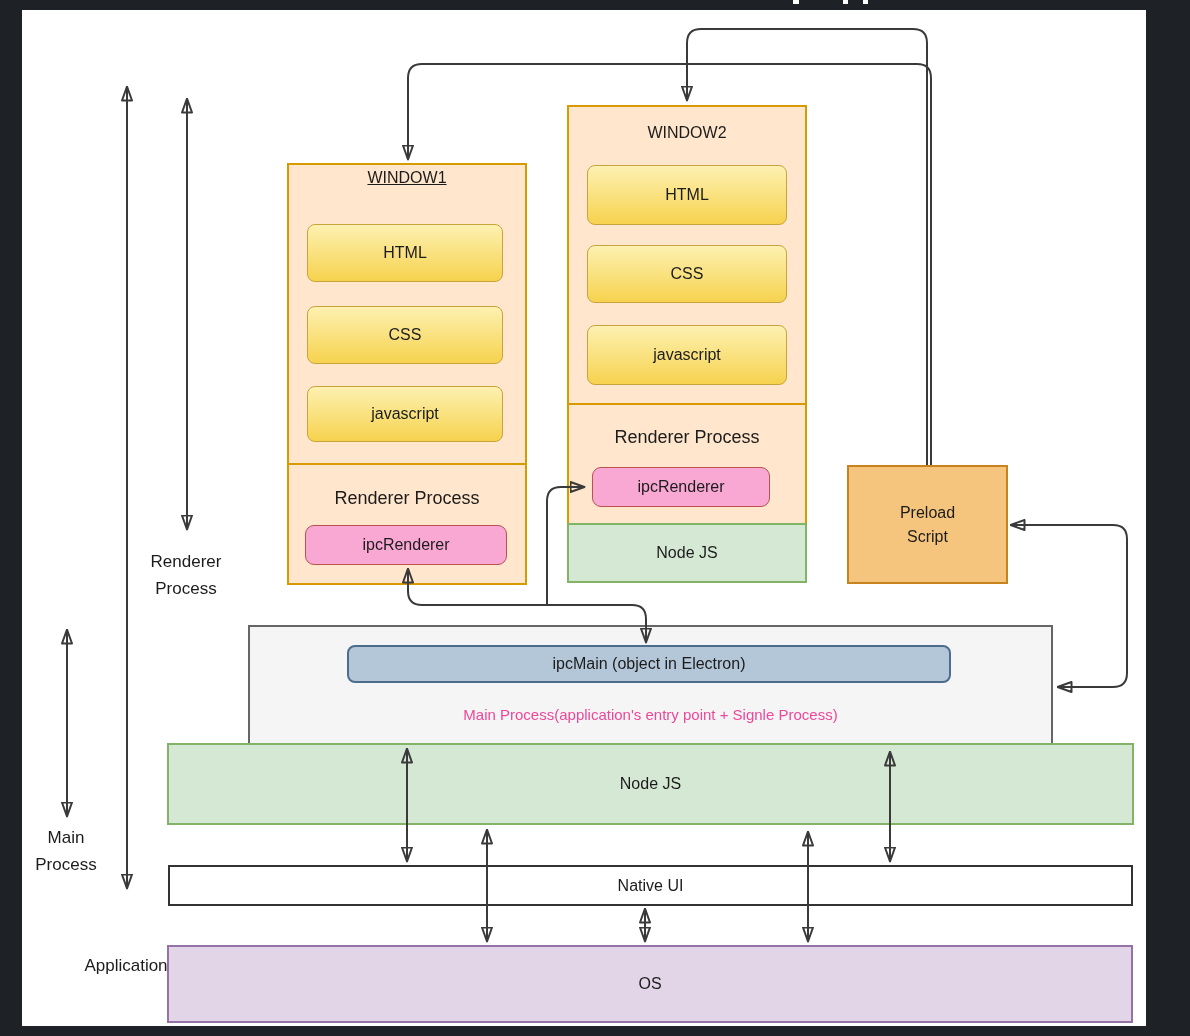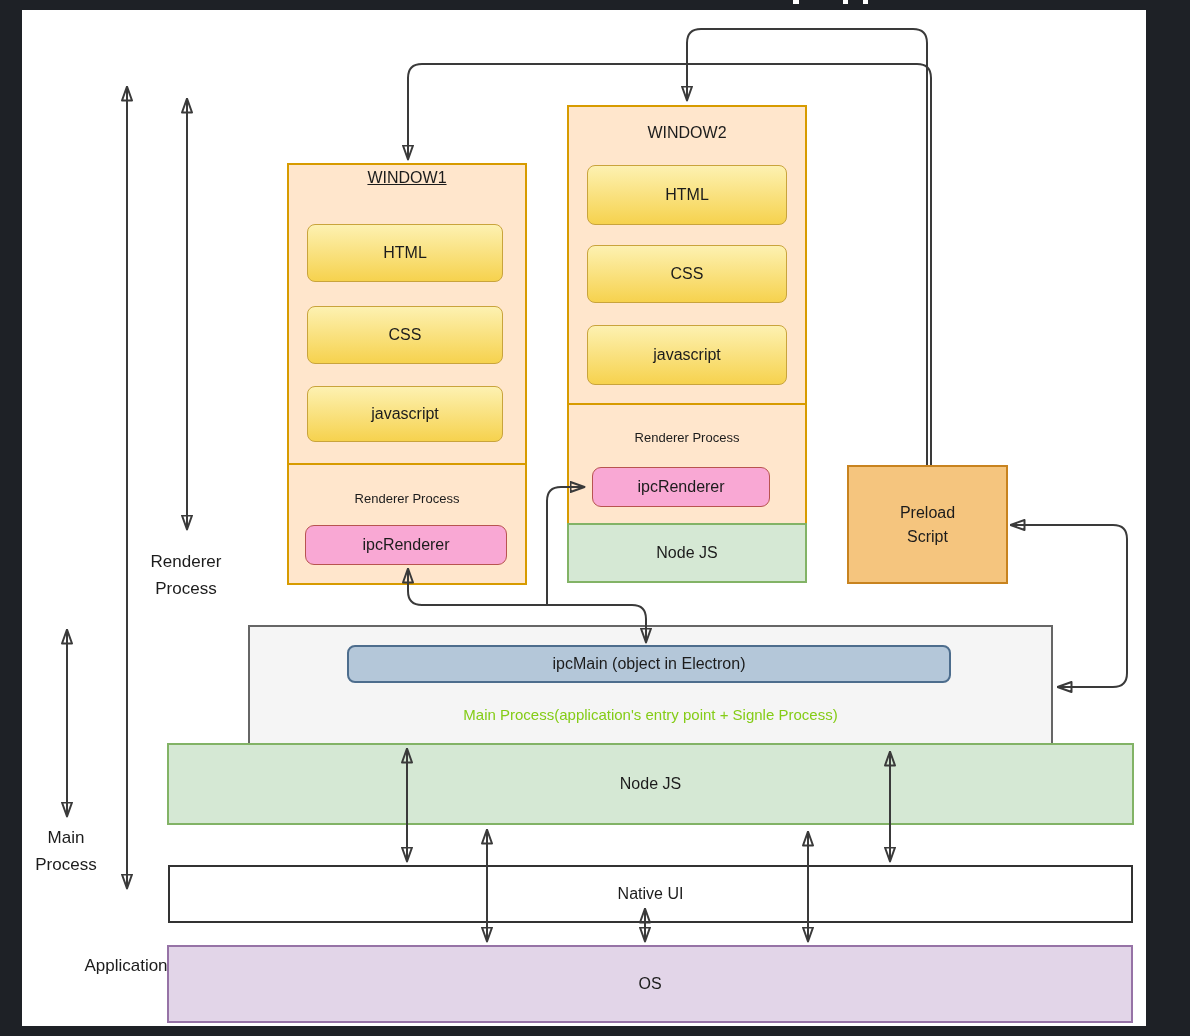--- a/index.html
+++ b/index.html
@@ -15,28 +15,28 @@
 
   
   .win{background:#ffe6cc;border:2px solid #d79b00;}
   .win-divider{border-top:2px solid #d79b00;height:0;}
   .win-title{font-size:16px;}
   .layer{
     background:linear-gradient(180deg,#fdf1b1 0%,#f6d24e 100%);
     border:1.5px solid #c9a43c;border-radius:8px;font-size:16px;
   }
   .ipcr{background:#f9a8d4;border:1.5px solid #b85450;border-radius:9px;font-size:16px;}
-  .sect-label{font-size:13px;}
+  .sect-label{font-size:18px;}
   .greenbox{background:#d5e8d4;border:2px solid #82b366;}
 
   .preload{background:#f5c57e;border:2px solid #c8831f;font-size:16px;line-height:24px;}
 
   .mainproc{background:#f5f5f5;border:2px solid #666666;}
   .ipcmain{background:#b4c7d9;border:2px solid #4d6d8d;border-radius:8px;font-size:16px;}
-  .caption{font-size:15px;color:#84cc16;white-space:nowrap;}
+  .caption{font-size:15px;color:#ec4899;white-space:nowrap;}
 
   .bar-native{background:#ffffff;border:2px solid #333333;font-size:16px;}
   .bar-os{background:#e2d5e8;border:2px solid #9673a6;font-size:16px;}
 
   .side-label{font-size:17px;line-height:27px;text-align:center;color:#1c1c1c;}
 
   .speck{position:absolute;background:#ffffff;}
 
   svg.arrows{position:absolute;left:0;top:0;width:1190px;height:1036px;pointer-events:none;}
   svg.arrows path{stroke:#3a3a3a;stroke-width:2;fill:none;stroke-linejoin:round;}
@@ -73,21 +73,21 @@
   <div class="abs center col preload" style="left:847px;top:465px;width:161px;height:119px;">
     <span>Preload</span>
     <span>Script</span>
   </div>
 
   <div class="abs mainproc" style="left:248px;top:625px;width:805px;height:122px;"></div>
   <div class="abs center ipcmain" style="left:347px;top:645px;width:604px;height:38px;">ipcMain (object in Electron)</div>
   <div class="abs center caption" style="left:248px;top:702px;width:805px;height:24px;">Main Process(application's entry point + Signle Process)</div>
 
   <div class="abs center greenbox" style="left:167px;top:743px;width:967px;height:82px;font-size:16px;">Node JS</div>
-  <div class="abs center bar-native" style="left:168px;top:865px;width:965px;height:58px;">Native UI</div>
+  <div class="abs center bar-native" style="left:168px;top:865px;width:965px;height:41px;">Native UI</div>
   <div class="abs center bar-os" style="left:167px;top:945px;width:966px;height:78px;text-align:right;">OS</div>
 
   <div class="abs side-label" style="left:136px;top:548px;width:100px;">
     <div>Renderer</div>
     <div>Process</div>
   </div>
   <div class="abs side-label" style="left:16px;top:824px;width:100px;">
     <div>Main</div>
     <div>Process</div>
   </div>

